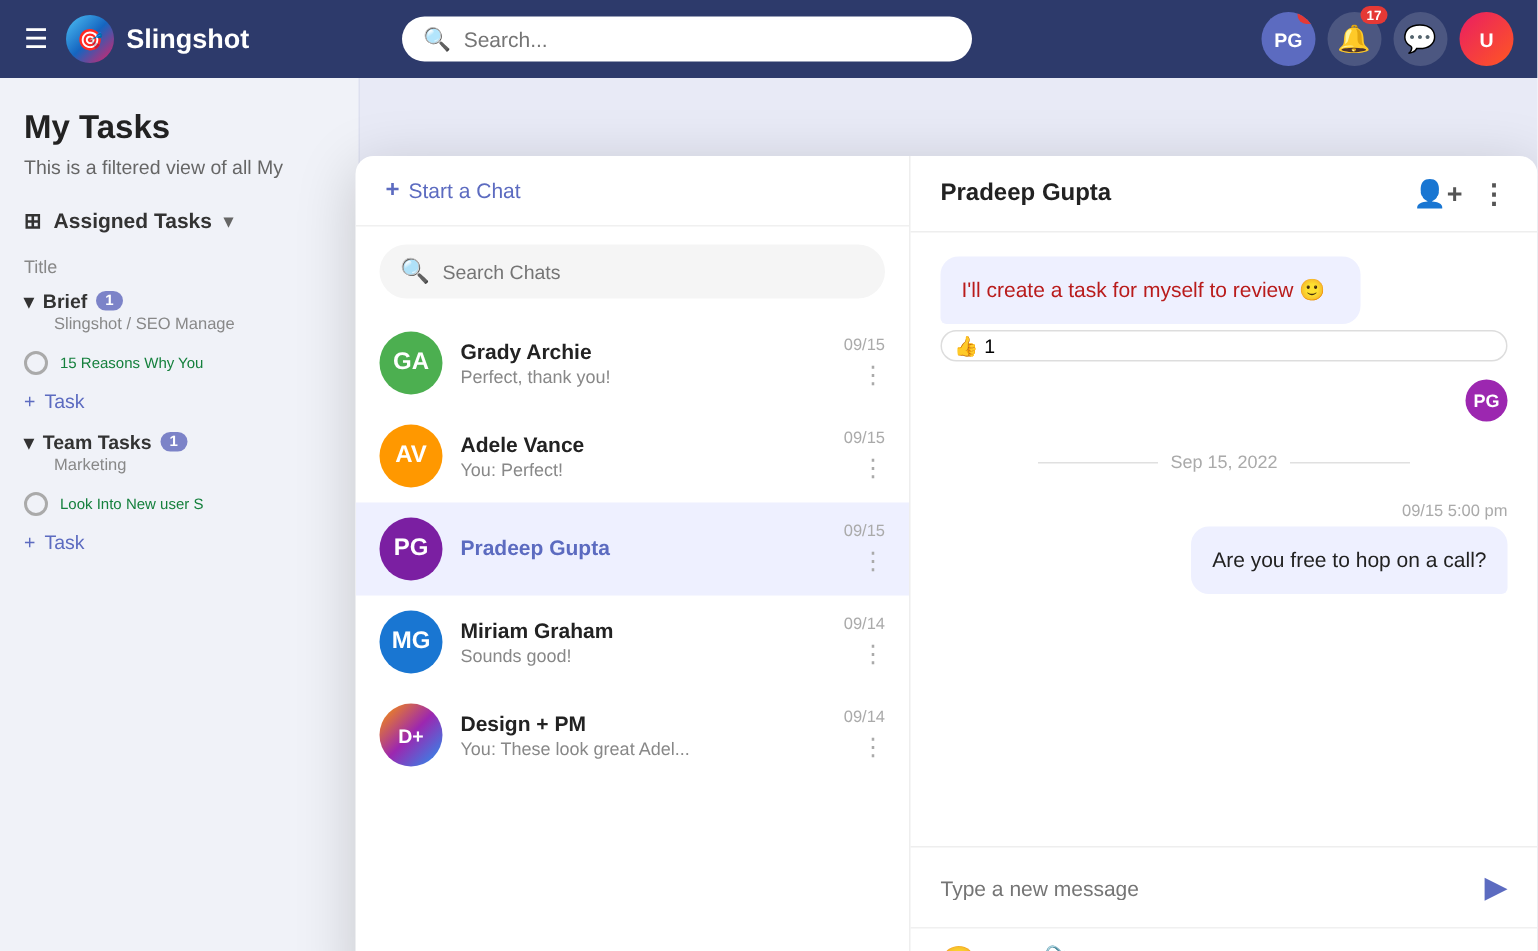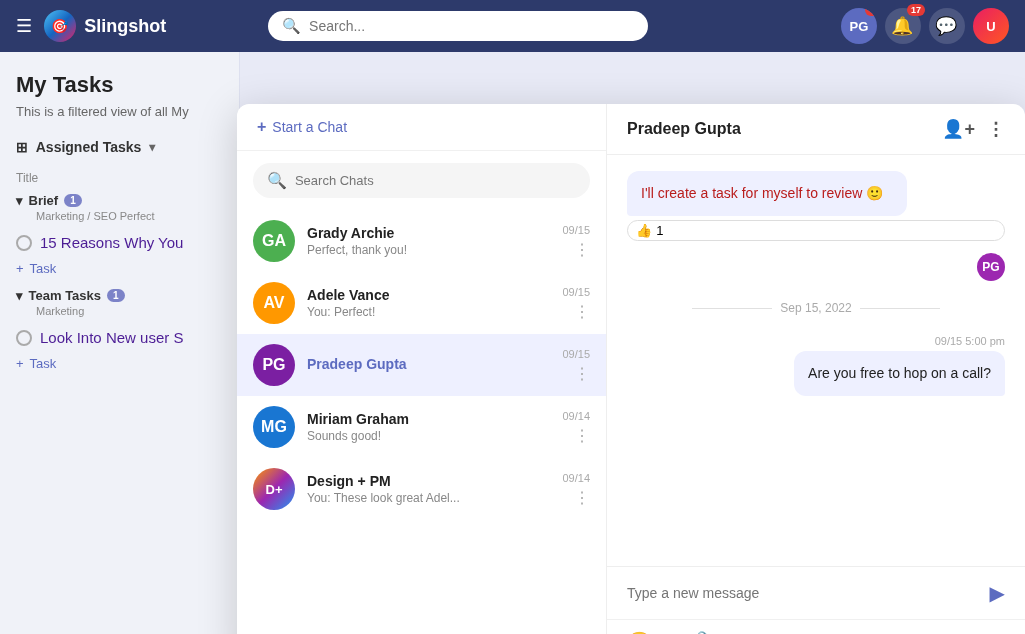--- a/index.html
+++ b/index.html
@@ -92,21 +92,21 @@
       font-weight: 600;
     }
     .task-group-sub { font-size: 11px; color: #888; margin-left: 20px; margin-bottom: 8px; }
     .task-item { display: flex; align-items: center; gap: 8px; padding: 4px 0; }
     .task-checkbox {
       width: 16px; height: 16px;
       border: 2px solid #aaa;
       border-radius: 50%;
       flex-shrink: 0;
     }
-    .task-title { font-size: 15px; color: #4c1d95; }
+    .task-title { font-size: 10px; color: #15803d; }
     .add-task-btn {
       display: flex; align-items: center; gap: 6px;
       color: #5c6bc0; font-size: 13px; cursor: pointer;
       margin-top: 6px;
     }
 
     
     .chat-modal-overlay {
       position: absolute;
       top: 52px; left: 237px;
@@ -337,21 +337,21 @@
     </div>
 
     <div class="sidebar-col-label">Title</div>
 
     <div class="task-group">
       <div class="task-group-header">
         <span>▾</span>
         <span>Brief</span>
         <span class="count">1</span>
       </div>
-      <div class="task-group-sub">Marketing / SEO Perfect</div>
+      <div class="task-group-sub">Slingshot / SEO Manage</div>
       <div class="task-item">
         <div class="task-checkbox"></div>
         <span class="task-title">15 Reasons Why You</span>
       </div>
       <div class="add-task-btn">
         <span>+</span>
         <span>Task</span>
       </div>
     </div>
 

